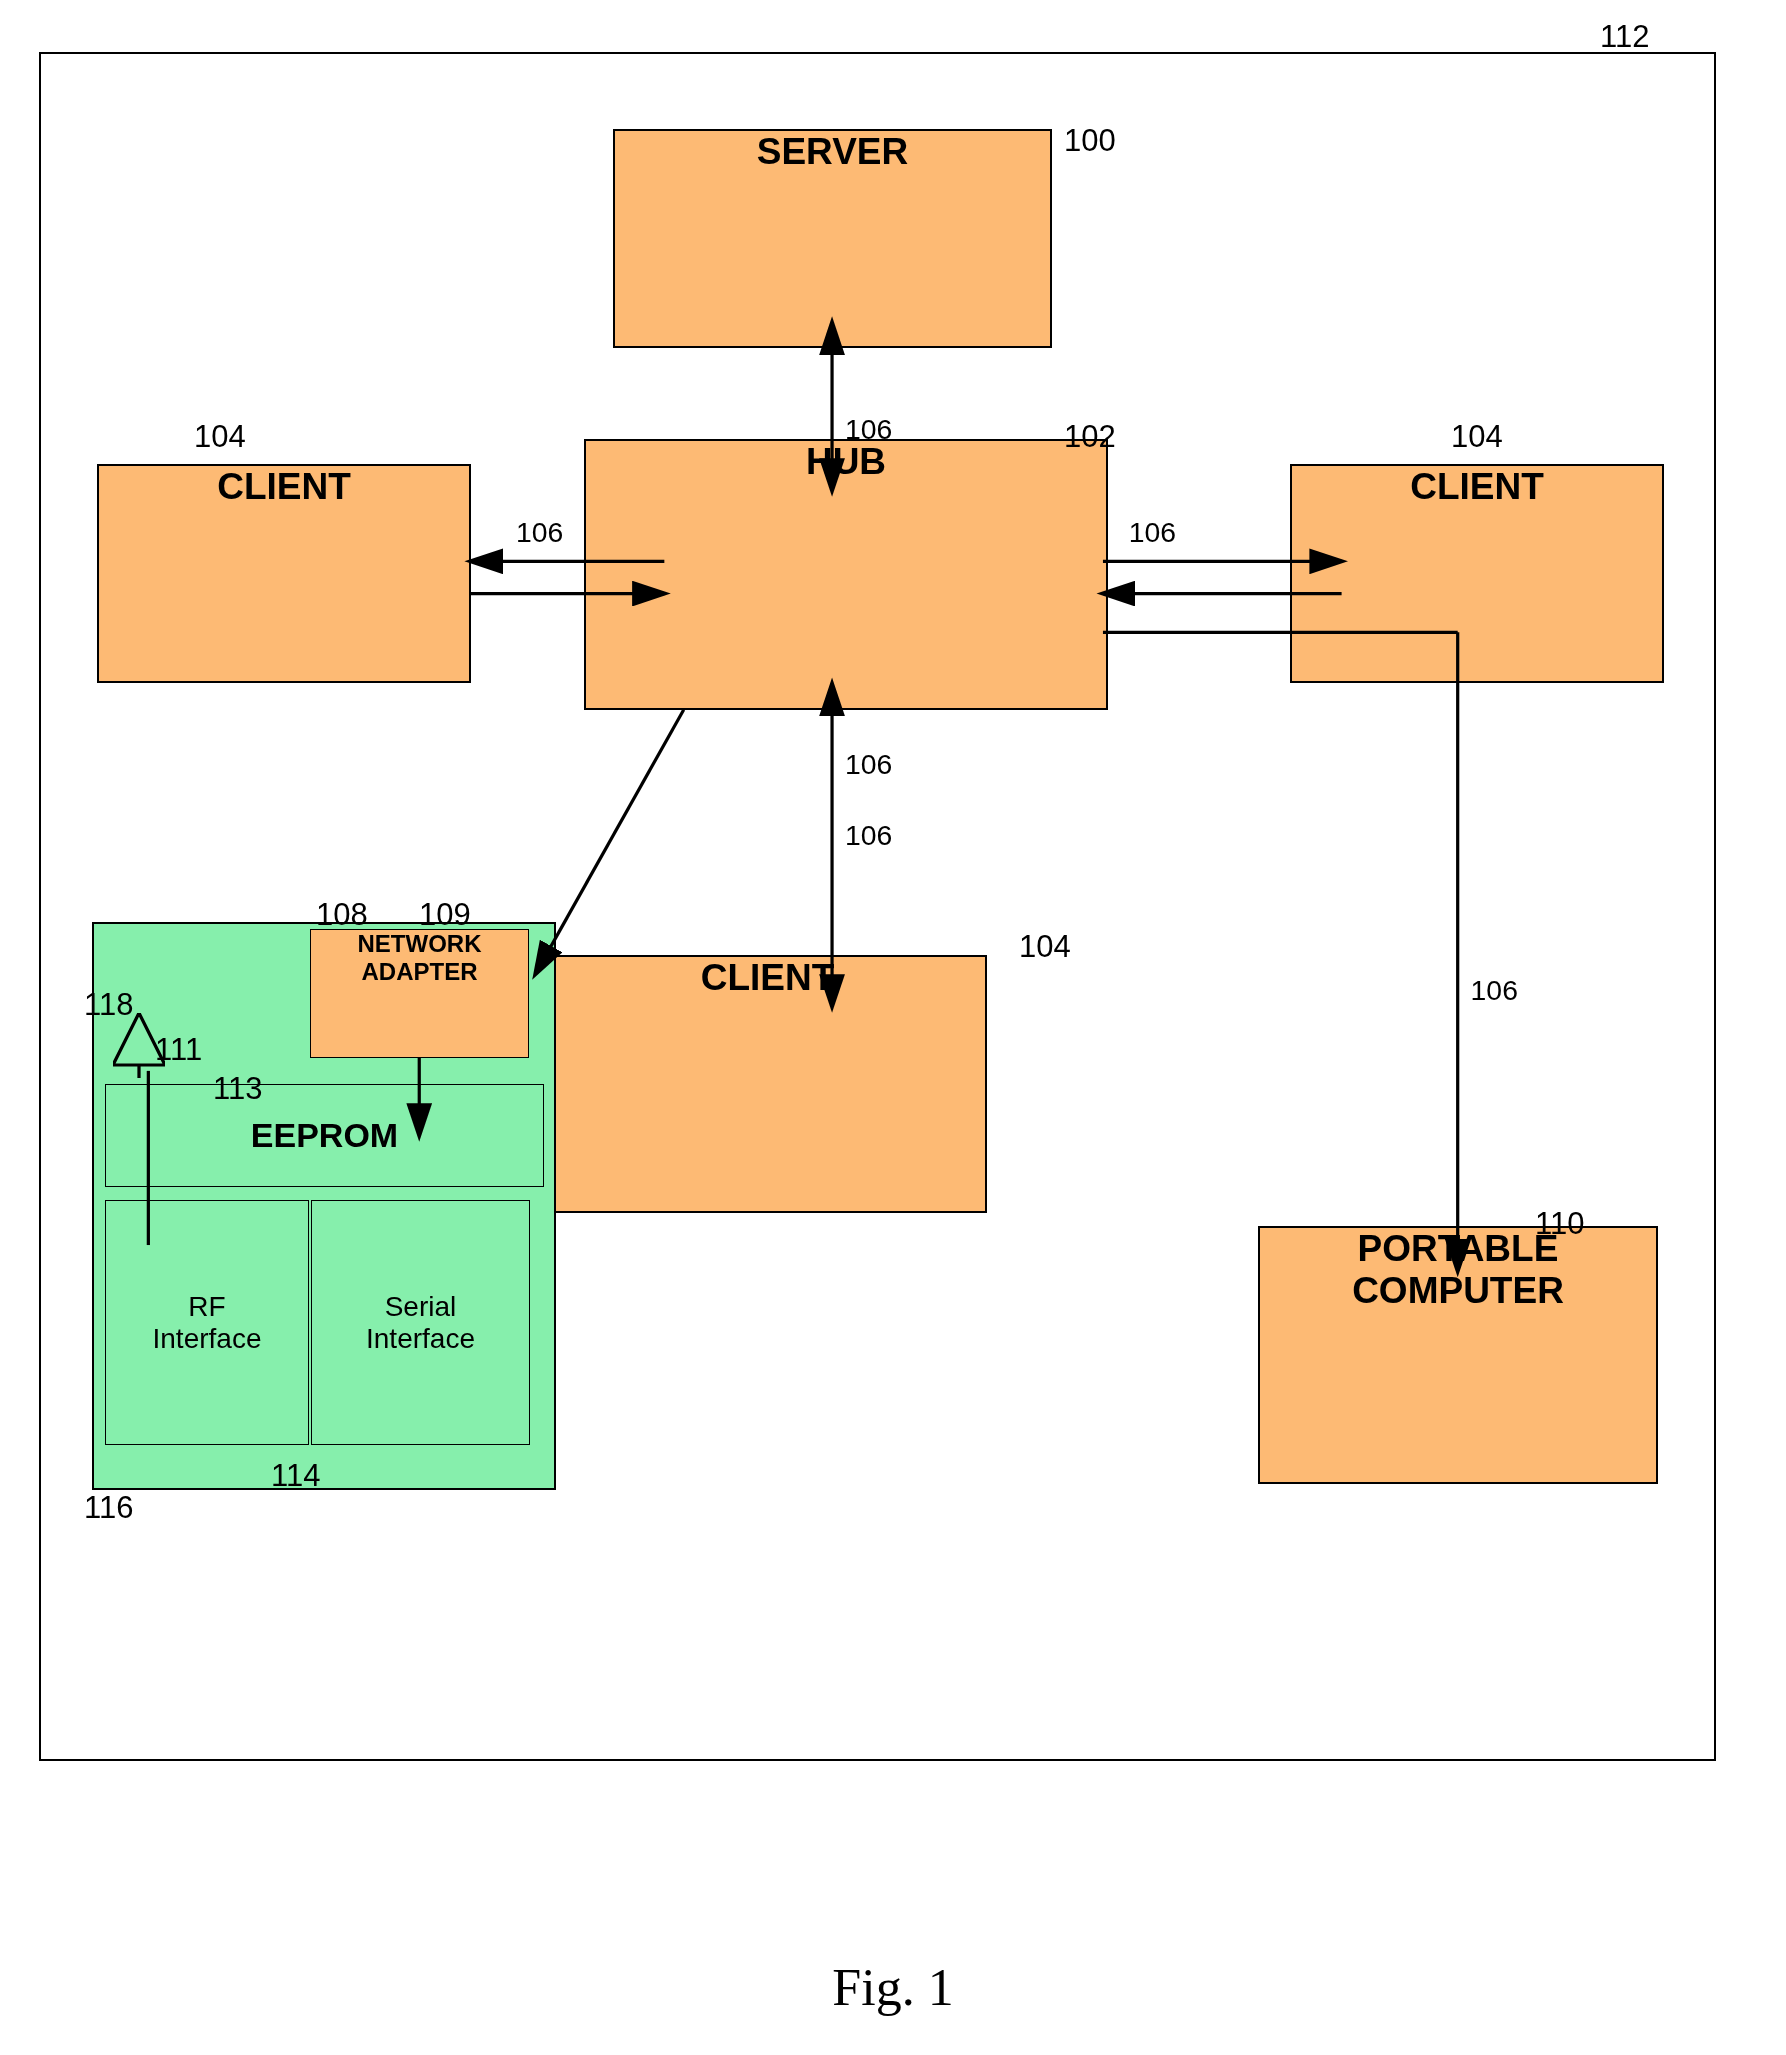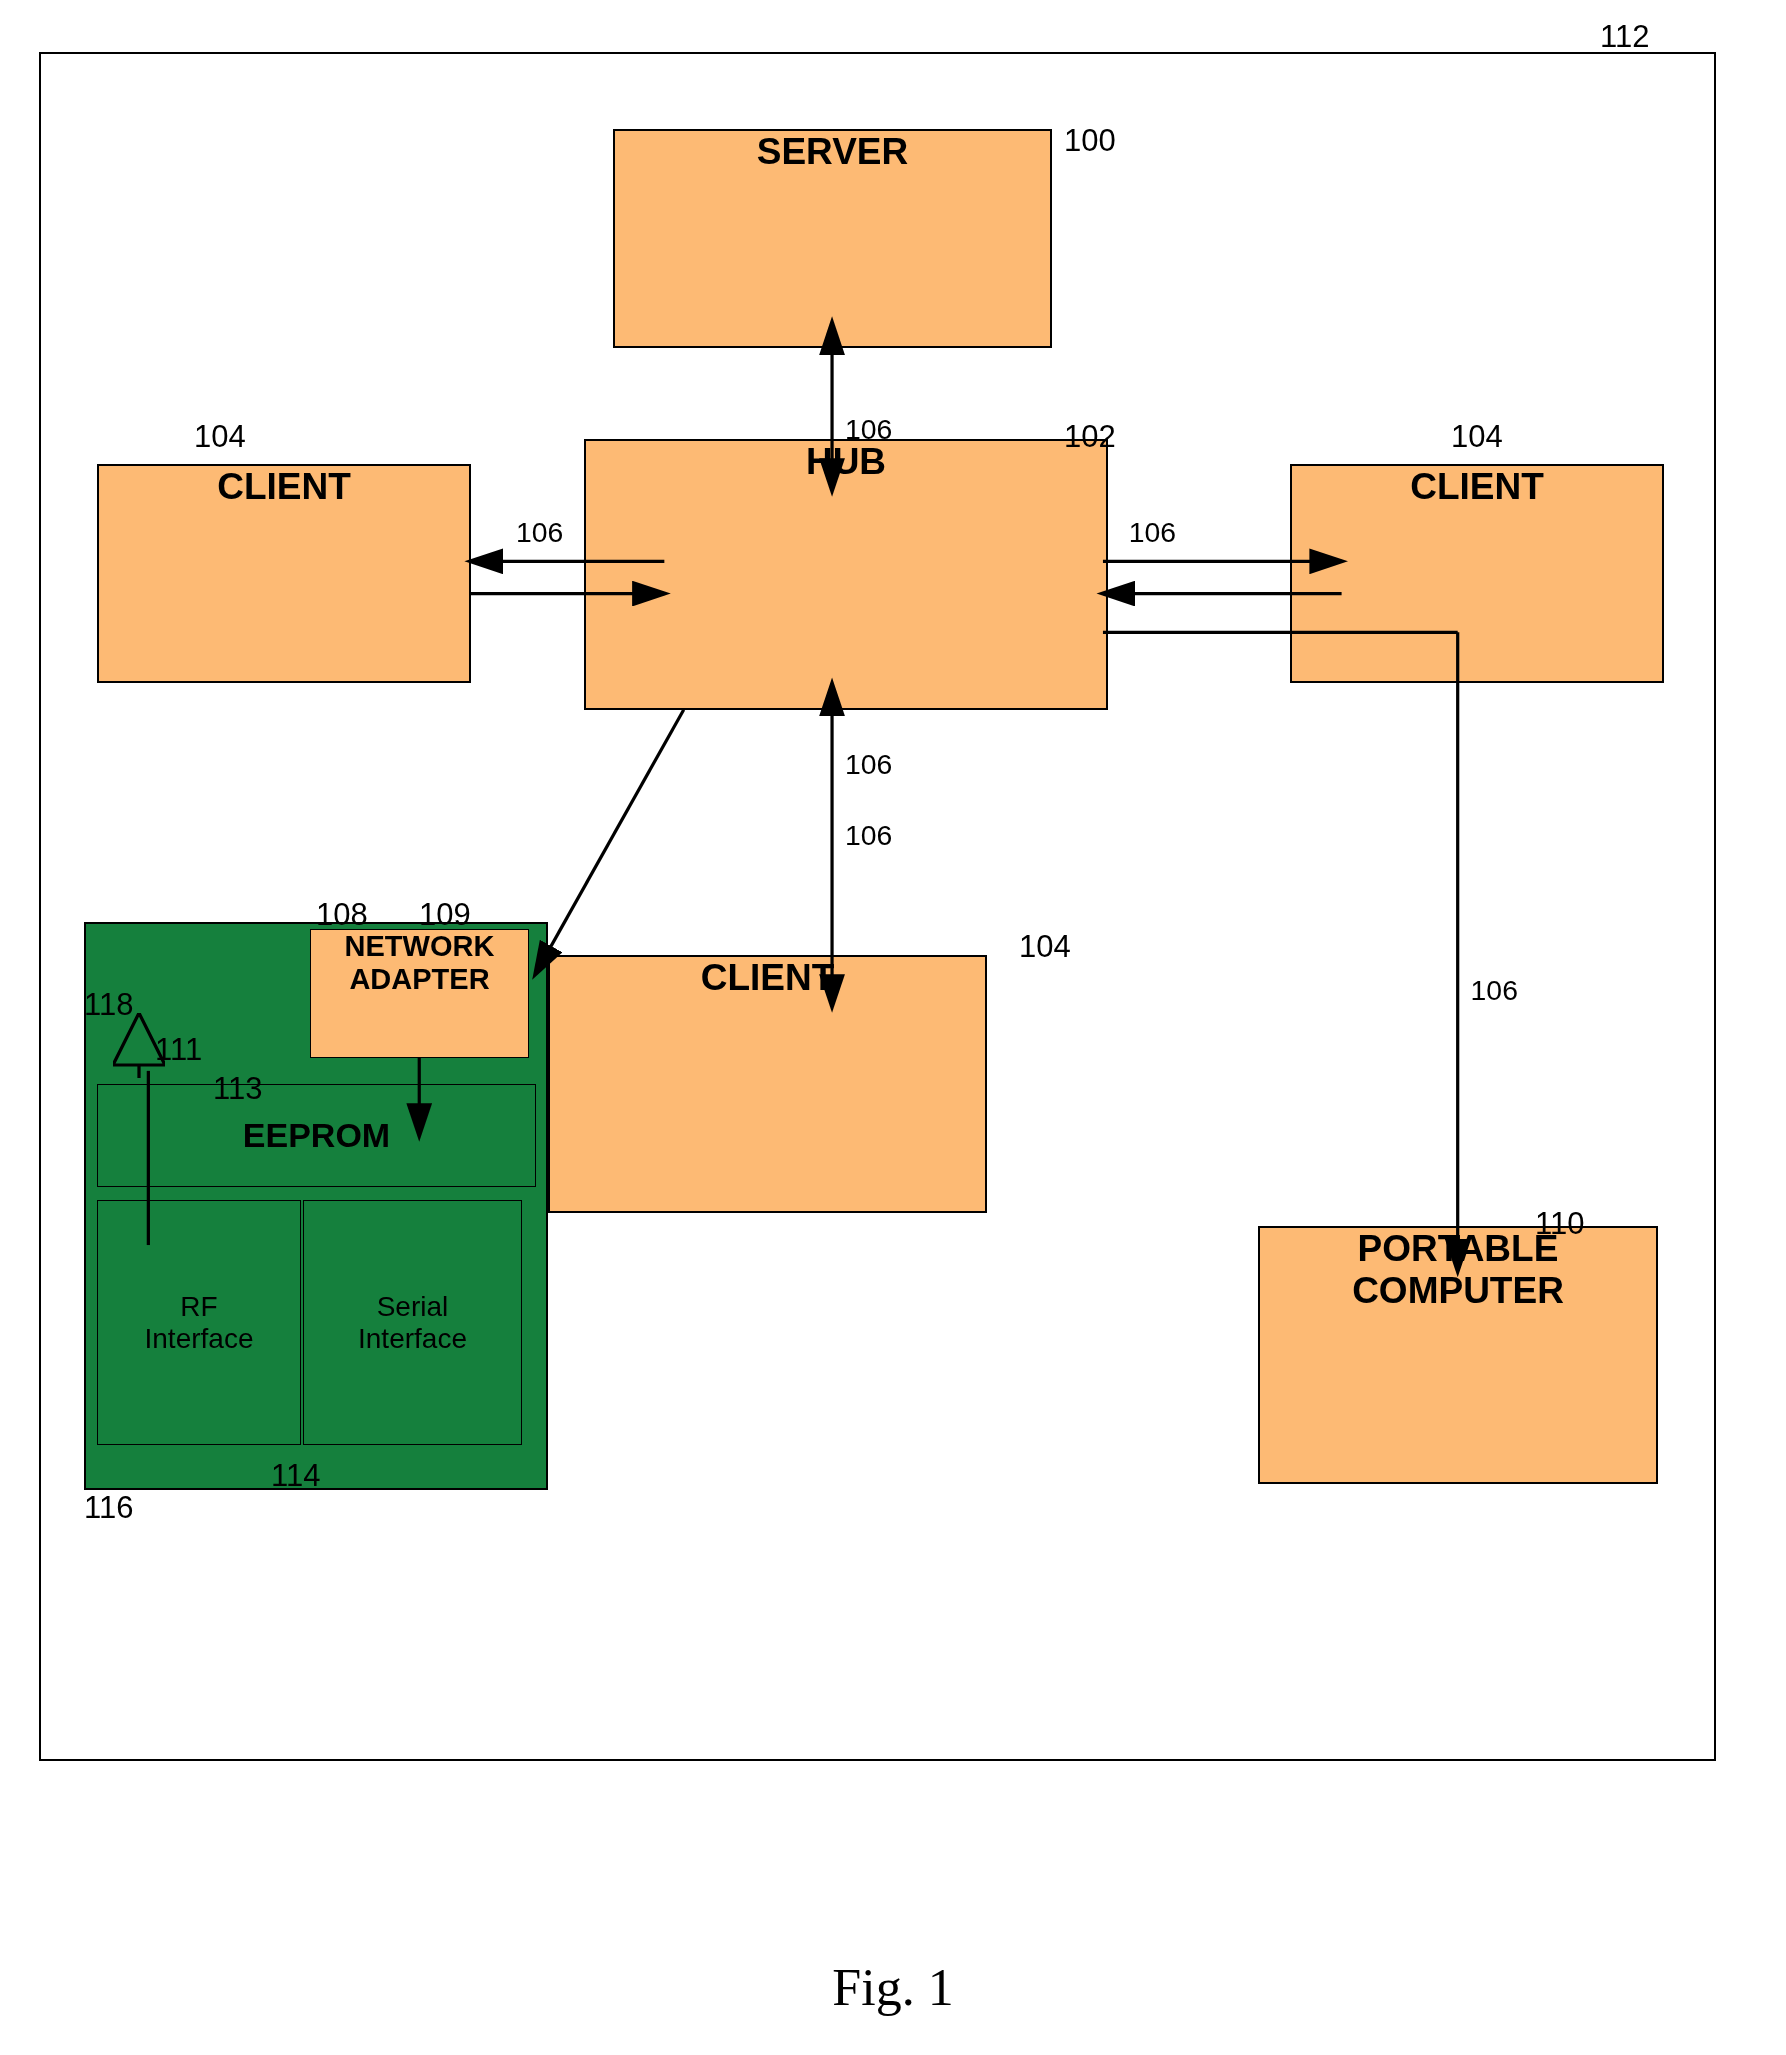--- a/index.html
+++ b/index.html
@@ -59,21 +59,22 @@
       position: absolute;
       top: 0; left: 0;
       width: 100%;
       height: 100%;
       pointer-events: none;
     }
     
     .inner-box {
       position: absolute;
       border: 1.9px solid #000;
-      background: #15803d;
+      background: #86efac;
+      margin-left: 8px;
     }
   </style>
 </head>
 <body>
 
 <div class="outer-box"></div>
 
 <div class="label" style="top:19.4px; left:1600px;">112</div>
 
 <div class="node-box" style="top:129px; left:613px; width:439px; height:219px;">
@@ -111,21 +112,21 @@
 COMPUTER</span>
 </div>
 
 <div class="label" style="top:1206px; left:1535px;">110</div>
 
 <div class="inner-box" style="top:922px; left:84px; width:464px; height:568px; border-width:2.6px;"></div>
 
 <div class="label" style="top:1490px; left:84px;">116</div>
 
 <div class="node-box" style="top:929px; left:310px; width:219px; height:129px; border-width:1.9px;">
-  <span style="font-size:29px; white-space:pre-line;">NETWORK
+  <span style="font-size:24px; white-space:pre-line;">NETWORK
 ADAPTER</span>
 </div>
 
 <div class="label" style="top:897px; left:316px;">108</div>
 
 <div class="label" style="top:897px; left:419px;">109</div>
 
 <div class="inner-box" style="top:1084px; left:97px; width:439px; height:103px; border-width:1.9px;">
   <div style="display:flex; align-items:center; justify-content:center; width:100%; height:100%;">
     <span style="font-size:34px; font-weight:bold;">EEPROM</span>

